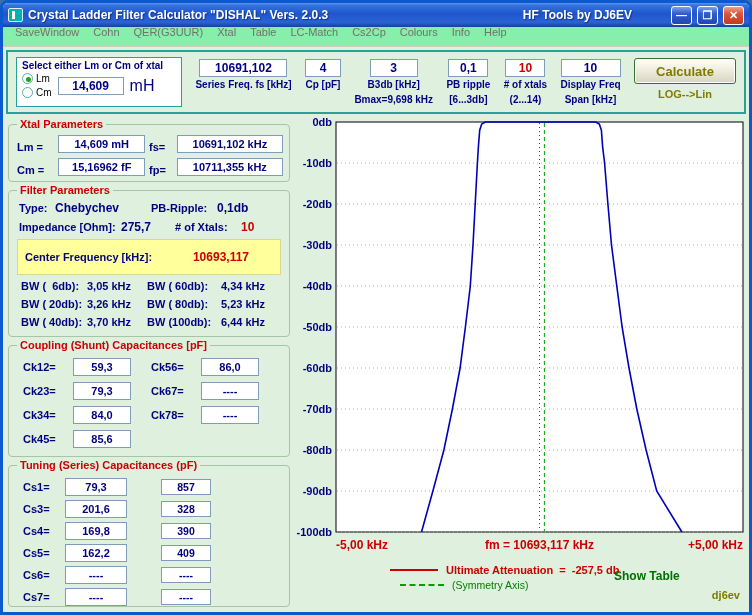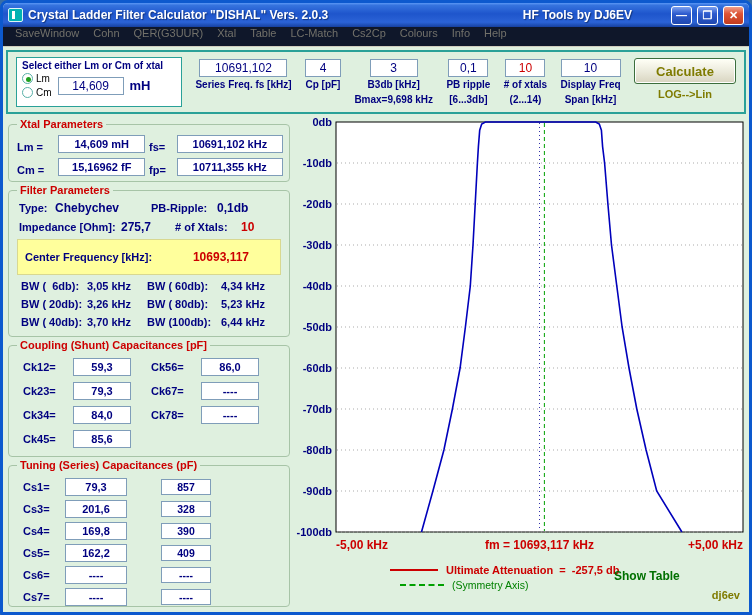--- a/index.html
+++ b/index.html
@@ -7,34 +7,34 @@
 body{font-family:"Liberation Sans",sans-serif;background:#3A6EA5;overflow:hidden}
 .window{width:752px;height:615px;border:3px solid #0C59CE;border-radius:8px 8px 2px 2px;overflow:hidden;background:#DFF0DF;display:flex;flex-direction:column}
 .titlebar{height:24px;flex:0 0 24px;display:flex;align-items:center;padding:0 5px;gap:5px;background:linear-gradient(180deg,#5A96F5 0%,#3573DE 10%,#1E55CC 45%,#2B63D6 80%,#16409F 100%)}
 .app-icon{width:15px;height:14px;background:#00B2B2;border:1px solid #DFF6F6;border-radius:2px;flex:0 0 15px;position:relative}
 .app-icon::after{content:"";position:absolute;left:3px;top:2px;width:3px;height:8px;background:#fff}
 .title{color:#fff;font-weight:bold;font-size:12px;text-shadow:1px 1px 1px #12347E;white-space:nowrap}
 .title-right{color:#fff;font-weight:bold;font-size:12px;margin-left:auto;margin-right:34px;text-shadow:1px 1px 1px #12347E;white-space:nowrap}
 .winbtn{width:21px;height:19px;border:1px solid #fff;border-radius:3px;color:#fff;font-size:11px;font-weight:bold;display:flex;align-items:center;justify-content:center;flex:0 0 21px;cursor:default;line-height:1}
 .winbtn.min,.winbtn.max{background:linear-gradient(180deg,#7DA1EF,#2E5BCE 40%,#1F48B0)}
 .winbtn.close{background:linear-gradient(180deg,#F0A08C,#DD5335 40%,#C23C1F)}
-.menubar{height:20px;flex:0 0 20px;background:#0f172a;display:flex;align-items:flex-start;padding:0 5px;border-bottom:1px solid #D0CDBE}
+.menubar{height:20px;flex:0 0 20px;background:#86efac;display:flex;align-items:flex-end;padding:8px 5px;border-bottom:1px solid #D0CDBE}
 .menuitem{font-size:11px;color:#72716A;padding:0 7px;cursor:default;white-space:nowrap}
 .client{flex:1;padding:3px;display:flex;flex-direction:column;background:#DFF0DF;min-height:0}
 .toppanel{height:64px;flex:0 0 64px;border:2px solid #2AA198;display:flex;align-items:flex-start;justify-content:space-between;padding:5px 8px;gap:4px}
 .selectbox{width:166px;height:50px;background:#fff;border:1px solid #2AA198;padding:2px 5px}
 .selecttitle{font-size:10px;font-weight:bold;color:#000080;white-space:nowrap}
 .selectrow{display:flex;align-items:center;gap:6px;margin-top:2px}
 .radios{display:flex;flex-direction:column;gap:3px}
 .radio{display:flex;align-items:center;gap:3px;font-size:10px;color:#000;cursor:default}
 .rdot{position:relative;display:inline-block;width:11px;height:11px;border:1px solid #58B0A8;border-radius:50%;background:#fff}
 .rdot.sel::after{content:"";position:absolute;left:3px;top:3px;width:5px;height:5px;border-radius:50%;background:#1FA01F}
-.field{height:18px;border:1px solid #7F9DB9;background:#fff;color:#000080;font-weight:normal;font-size:12px;text-align:center;font-family:inherit;padding:0 2px}
+.field{height:18px;border:1px solid #7F9DB9;background:#fff;color:#000080;font-weight:bold;font-size:12px;text-align:center;font-family:inherit;padding:0 2px}
 .field.red{color:#CC0000}
-.unit{font-size:13px;font-weight:bold;color:#000080}
+.unit{font-size:16px;font-weight:normal;color:#000080}
 .w66{width:66px}.w88{width:88px}.w36{width:36px}.w48{width:48px}.w40{width:40px}.w60{width:60px}
 .fgroup{display:flex;flex-direction:column;align-items:center;gap:2px;padding-top:2px}
 .flabel{font-size:10px;font-weight:bold;color:#000080;text-align:left;line-height:1.25;white-space:nowrap}
 .calccol{display:flex;flex-direction:column;align-items:center;gap:4px;padding-top:1px}
 .calcbtn{width:102px;height:26px;border:1px solid #3C6E3C;border-radius:3px;background:linear-gradient(180deg,#FFFFF6,#ECEBDD 50%,#D8D4C0);font-family:inherit;font-size:13px;font-weight:bold;color:#7F7B00;box-shadow:inset 0 0 0 1px #fff;cursor:default}
 .loglin{font-size:11px;font-weight:bold;color:#7F7B00;cursor:default}
 .mainrow{flex:1;display:flex;margin-top:2px;min-height:0}
 .leftcol{width:288px;flex:0 0 288px;display:flex;flex-direction:column}
 .group{position:relative;border:1px solid #A7C4A7;border-radius:4px;margin:8px 4px 0 2px;padding-top:8px;background:#DFF0DF}
 .gtitle{position:absolute;top:-7px;left:8px;background:#DFF0DF;color:#CC0000;font-size:11px;font-weight:bold;padding:0 3px;white-space:nowrap}

